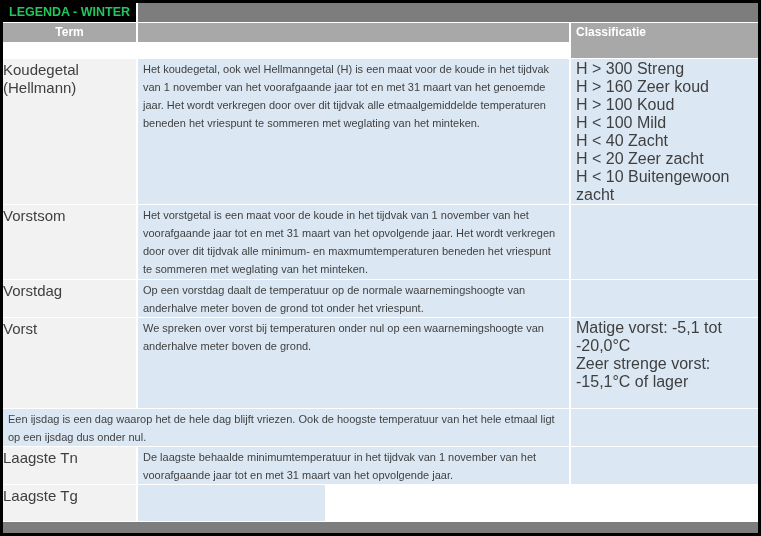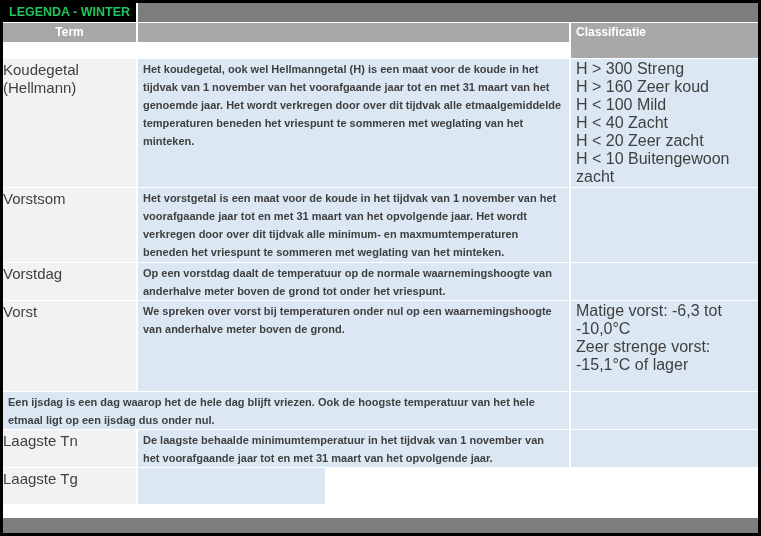--- a/index.html
+++ b/index.html
@@ -40,21 +40,21 @@
   .tbody{display:flex;flex-direction:column;flex:1 1 auto;}
   .row{display:flex;border-bottom:1px solid #fff;align-items:stretch;}
   .row .term-cell{
     width:135px;flex:0 0 135px;background:var(--term-cell-bg);
     border-right:2px solid #fff;text-align:left;padding-top:2px;
     font-size:15px;line-height:18px;color:var(--text-color);box-sizing:border-box;overflow:hidden;
   }
   .row .desc-cell{
     flex:1 1 auto;background:var(--content-cell-bg);border-right:2px solid #fff;
     padding:1px 6px 0 5px;font-size:11px;line-height:18px;color:var(--text-color);
-    box-sizing:border-box;overflow:hidden;font-weight:bold;
+    box-sizing:border-box;overflow:hidden;
   }
   .row .class-cell{
     width:187px;flex:0 0 187px;background:var(--content-cell-bg);
     padding:1px 4px 0 5px;font-size:16px;line-height:18px;color:var(--text-color);
     box-sizing:border-box;overflow:hidden;
   }
   
   .tbody .row:nth-child(1){min-height:128px;}
   .tbody .row:nth-child(2){min-height:74px;}
   .tbody .row:nth-child(3){min-height:36px;}
@@ -85,20 +85,21 @@
 
   <div class="tbody">
       <div class="row">
         <div class="cell term-cell">Koudegetal (Hellmann)</div>
         <div class="cell desc-cell">
           <div class="">Het koudegetal, ook wel Hellmanngetal (H) is een maat voor de koude in het tijdvak van 1 november van het voorafgaande jaar tot en met 31 maart van het genoemde jaar. Het wordt verkregen door over dit tijdvak alle etmaalgemiddelde temperaturen beneden het vriespunt te sommeren met weglating van het minteken.</div>
         </div>
         <div class="cell class-cell">
           <div class="class-line">H &gt; 300 Streng</div>
           <div class="class-line">H &gt; 160 Zeer koud</div>
+          <div class="class-line">H &gt; 100 Koud</div>
           <div class="class-line">H &lt; 100 Mild</div>
           <div class="class-line">H &lt; 40 Zacht</div>
           <div class="class-line">H &lt; 20 Zeer zacht</div>
           <div class="class-line">H &lt; 10 Buitengewoon zacht</div>
         </div>
       </div>
       <div class="row">
         <div class="cell term-cell">Vorstsom</div>
         <div class="cell desc-cell">
           <div class="">Het vorstgetal is een maat voor de koude in het tijdvak van 1 november van het voorafgaande jaar tot en met 31 maart van het opvolgende jaar. Het wordt verkregen door over dit tijdvak alle minimum- en maxmumtemperaturen beneden het vriespunt te sommeren met weglating van het minteken.</div>
@@ -111,21 +112,21 @@
           <div class="">Op een vorstdag daalt de temperatuur op de normale waarnemingshoogte van anderhalve meter boven de grond tot onder het vriespunt.</div>
         </div>
         <div class="cell class-cell"></div>
       </div>
       <div class="row">
         <div class="cell term-cell">Vorst</div>
         <div class="cell desc-cell">
           <div class="">We spreken over vorst bij temperaturen onder nul op een waarnemingshoogte van anderhalve meter boven de grond.</div>
         </div>
         <div class="cell class-cell">
-          <div class="class-line">Matige vorst: -6,3 tot -10,0°C</div>
+          <div class="class-line">Matige vorst: -5,1 tot -20,0°C</div>
           <div class="class-line">Zeer strenge vorst: -15,1°C of lager</div>
         </div>
       </div>
       <div class="row">
         <div class="cell desc-cell">
           <div class="">Een ijsdag is een dag waarop het de hele dag blijft vriezen. Ook de hoogste temperatuur van het hele etmaal ligt op een ijsdag dus onder nul.</div>
         </div>
         <div class="cell class-cell"></div>
       </div>
       <div class="row">

